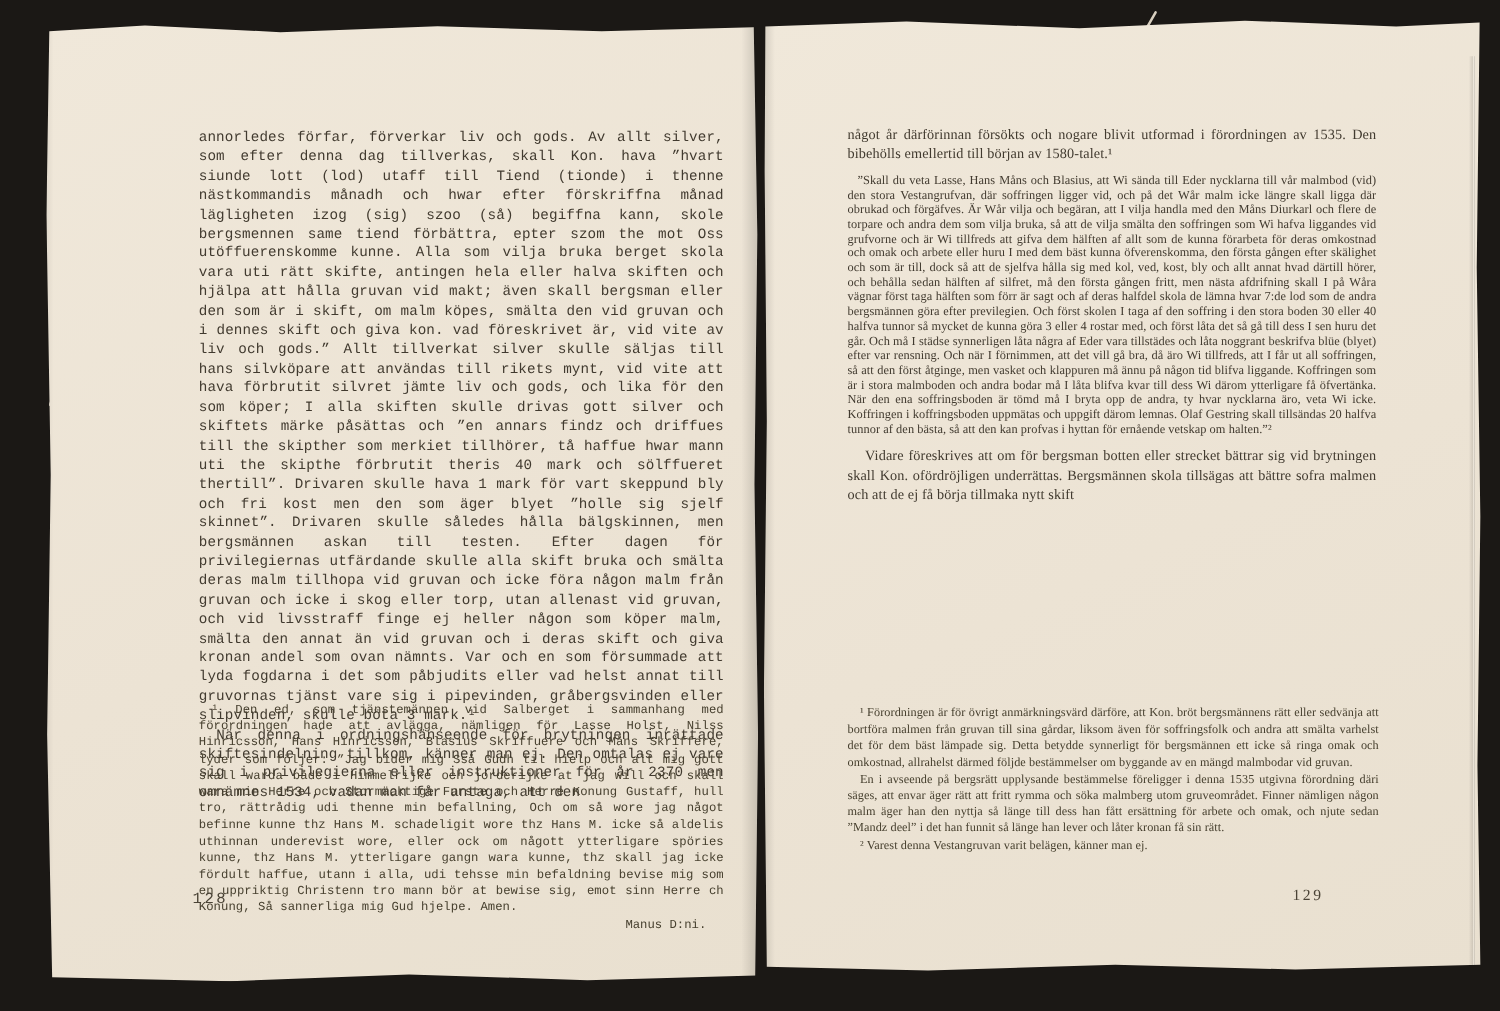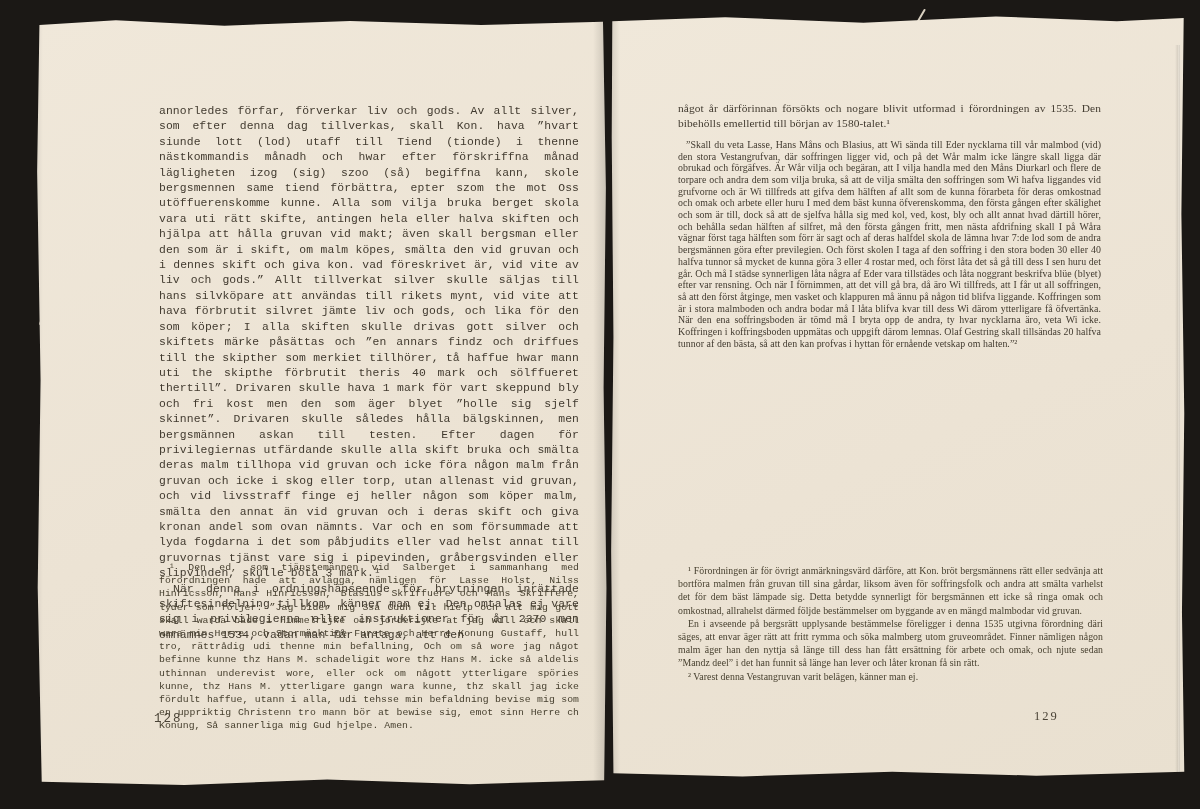--- a/index.html
+++ b/index.html
@@ -81,32 +81,34 @@
     <div class="edge-shade"></div>
     <div class="gutter-shadow"></div>
 
     <div class="body-text">
       <p class="para">annorledes förfar, förverkar liv och gods. Av allt silver, som efter denna dag tillverkas, skall Kon. hava ”hvart siunde lott (lod) utaff till Tiend (tionde) i thenne nästkommandis månadh och hwar efter förskriffna månad lägligheten izog (sig) szoo (så) begiffna kann, skole bergsmennen same tiend förbättra, epter szom the mot Oss utöffuerenskomme kunne. Alla som vilja bruka berget skola vara uti rätt skifte, antingen hela eller halva skiften och hjälpa att hålla gruvan vid makt; även skall bergsman eller den som är i skift, om malm köpes, smälta den vid gruvan och i dennes skift och giva kon. vad föreskrivet är, vid vite av liv och gods.” Allt tillverkat silver skulle säljas till hans silvköpare att användas till rikets mynt, vid vite att hava förbrutit silvret jämte liv och gods, och lika för den som köper; I alla skiften skulle drivas gott silver och skiftets märke påsättas och ”en annars findz och driffues till the skipther som merkiet tillhörer, tå haffue hwar mann uti the skipthe förbrutit theris 40 mark och sölffueret thertill”. Drivaren skulle hava 1 mark för vart skeppund bly och fri kost men den som äger blyet ”holle sig sjelf skinnet”. Drivaren skulle således hålla bälgskinnen, men bergsmännen askan till testen. Efter dagen för privilegiernas utfärdande skulle alla skift bruka och smälta deras malm tillhopa vid gruvan och icke föra någon malm från gruvan och icke i skog eller torp, utan allenast vid gruvan, och vid livsstraff finge ej heller någon som köper malm, smälta den annat än vid gruvan och i deras skift och giva kronan andel som ovan nämnts. Var och en som försummade att lyda fogdarna i det som påbjudits eller vad helst annat till gruvornas tjänst vare sig i pipevinden, gråbergsvinden eller slipvinden, skulle böta 3 mark.¹</p>
       <p class="para indent">När denna i ordningshänseende för brytningen inrättade skiftesindelning tillkom, känner man ej. Den omtalas ej vare sig i privilegierna eller instruktioner för år 2370 men omnämnes 1534, vadan man får antaga, att den</p>
     </div>
 
     <div class="footnotes">
       <p class="fn-para">¹ Den ed, som tjänstemännen vid Salberget i sammanhang med förordningen hade att avlägga, nämligen för Lasse Holst, Nilss Hinricsson, Hans Hinricsson, Blasius Skriffuere och Måns Skriffere, lyder som följer: ”Jag bider mig Sså Gudh til hielp och alt mig gott skall warda både i Himmelrijke och jorderijke at jag will och skall wara min Herre och Stormäcktige Furste och Herre Konung Gustaff, hull tro, rättrådig udi thenne min befallning, Och om så wore jag något befinne kunne thz Hans M. schadeligit wore thz Hans M. icke så aldelis uthinnan underevist wore, eller ock om någott ytterligare spöries kunne, thz Hans M. ytterligare gangn wara kunne, thz skall jag icke fördult haffue, utann i alla, udi tehsse min befaldning bevise mig som en uppriktig Christenn tro mann bör at bewise sig, emot sinn Herre ch Konung, Så sannerliga mig Gud hjelpe. Amen.</p>
+      <p class="signature">Manus D:ni.</p>
     </div>
 
     <div class="page-num">128</div>
   </div>
 
   <div class="page page-right">
     <div class="gutter-shadow"></div>
     <div class="stack-edge"></div>
 
     <div class="body-text">
       <p class="para">något år därförinnan försökts och nogare blivit utformad i förordningen av 1535. Den bibehölls emellertid till början av 1580-talet.¹</p>
       <p class="quote">”Skall du veta Lasse, Hans Måns och Blasius, att Wi sända till Eder nycklarna till vår malmbod (vid) den stora Vestangrufvan, där soffringen ligger vid, och på det Wår malm icke längre skall ligga där obrukad och förgäfves. Är Wår vilja och begäran, att I vilja handla med den Måns Diurkarl och flere de torpare och andra dem som vilja bruka, så att de vilja smälta den soffringen som Wi hafva liggandes vid grufvorne och är Wi tillfreds att gifva dem hälften af allt som de kunna förarbeta för deras omkostnad och omak och arbete eller huru I med dem bäst kunna öfverenskomma, den första gången efter skälighet och som är till, dock så att de sjelfva hålla sig med kol, ved, kost, bly och allt annat hvad därtill hörer, och behålla sedan hälften af silfret, må den första gången fritt, men nästa afdrifning skall I på Wåra vägnar först taga hälften som förr är sagt och af deras halfdel skola de lämna hvar 7:de lod som de andra bergsmännen göra efter previlegien. Och först skolen I taga af den soffring i den stora boden 30 eller 40 halfva tunnor så mycket de kunna göra 3 eller 4 rostar med, och först låta det så gå till dess I sen huru det går. Och må I städse synnerligen låta några af Eder vara tillstädes och låta noggrant beskrifva blüe (blyet) efter var rensning. Och när I förnimmen, att det vill gå bra, då äro Wi tillfreds, att I får ut all soffringen, så att den först åtginge, men vasket och klappuren må ännu på någon tid blifva liggande. Koffringen som är i stora malmboden och andra bodar må I låta blifva kvar till dess Wi därom ytterligare få öfvertänka. När den ena soffringsboden är tömd må I bryta opp de andra, ty hvar nycklarna äro, veta Wi icke. Koffringen i koffringsboden uppmätas och uppgift därom lemnas. Olaf Gestring skall tillsändas 20 halfva tunnor af den bästa, så att den kan profvas i hyttan för ernående vetskap om halten.”²</p>
+      <p class="para indent">Vidare föreskrives att om för bergsman botten eller strecket bättrar sig vid brytningen skall Kon. ofördröjligen underrättas. Bergsmännen skola tillsägas att bättre sofra malmen och att de ej få börja tillmaka nytt skift</p>
     </div>
 
     <div class="footnotes">
       <p class="fn-para">¹ Förordningen är för övrigt anmärkningsvärd därföre, att Kon. bröt bergsmännens rätt eller sedvänja att bortföra malmen från gruvan till sina gårdar, liksom även för soffringsfolk och andra att smälta varhelst det för dem bäst lämpade sig. Detta betydde synnerligt för bergsmännen ett icke så ringa omak och omkostnad, allrahelst därmed följde bestämmelser om byggande av en mängd malmbodar vid gruvan.</p>
       <p class="fn-para">En i avseende på bergsrätt upplysande bestämmelse föreligger i denna 1535 utgivna förordning däri säges, att envar äger rätt att fritt rymma och söka malmberg utom gruveområdet. Finner nämligen någon malm äger han den nyttja så länge till dess han fått ersättning för arbete och omak, och njute sedan ”Mandz deel” i det han funnit så länge han lever och låter kronan få sin rätt.</p>
       <p class="fn-para">² Varest denna Vestangruvan varit belägen, känner man ej.</p>
     </div>
 
     <div class="page-num">129</div>
   </div>

